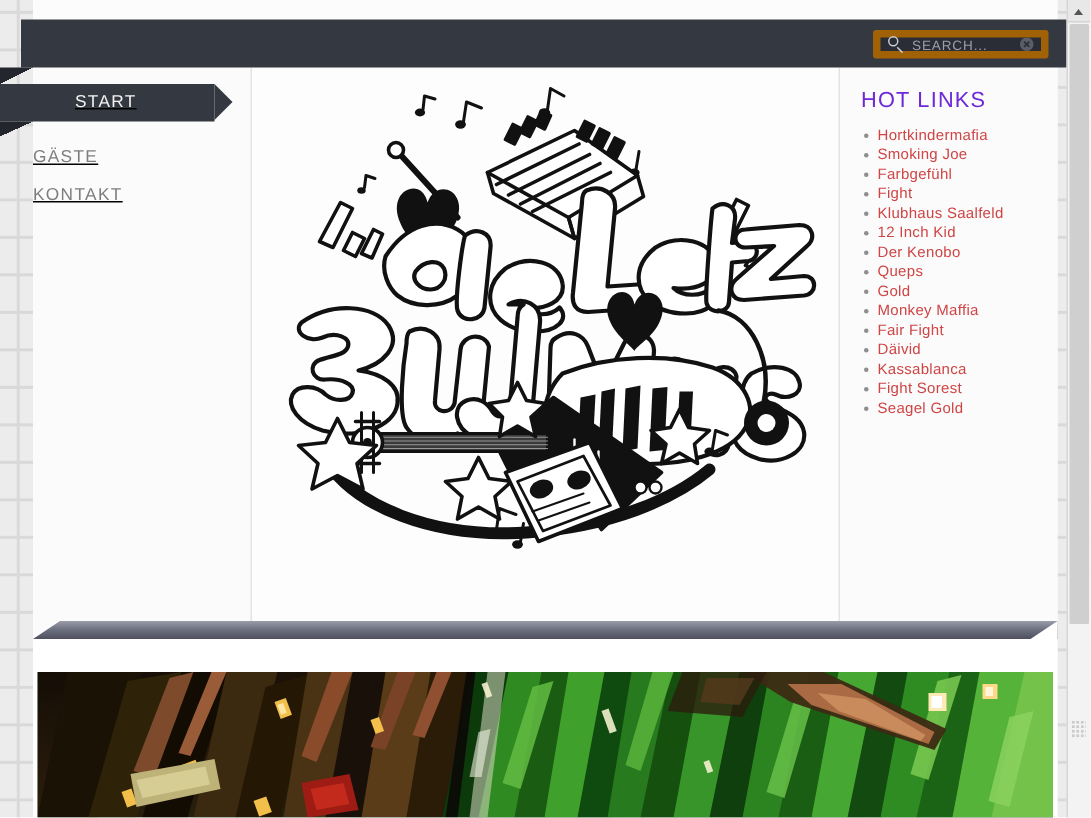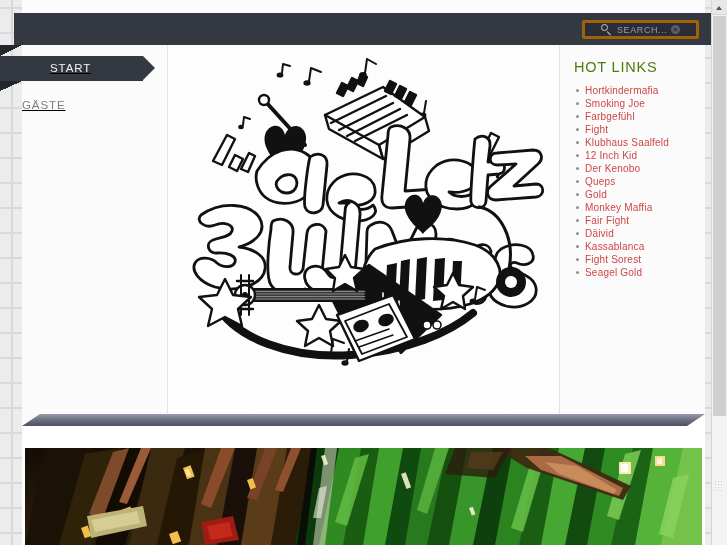--- a/index.html
+++ b/index.html
@@ -65,25 +65,25 @@
     z-index: 6;
     background: linear-gradient(to bottom right, #23262c 50%, transparent 50%);
   }
 
   
   .search-box {
     position: absolute;
     right: 14px; top: 7px;
     width: 117px; height: 19px;
     background: #2a2d35;
-    border: 3px solid #a16207;
+    border: 5px solid #a16207;
     border-radius: 2px;
     display: flex;
     align-items: center;
-    padding: 0 16px;
+    padding: 0 5px;
   }
   .search-icon {
     width: 11px; height: 11px;
     flex: 0 0 auto;
     position: relative;
     margin-right: 5px;
   }
   .search-icon .mg-circle {
     position: absolute;
     left: 0; top: 0;
@@ -205,21 +205,21 @@
     display: flex;
     align-items: flex-start;
     justify-content: center;
     padding-top: 8px;
   }
   .artwork-wrap svg { width: 370px; height: 340px; }
 
   
   .links-title {
     font-size: 14.5px;
-    color: #4d7c0f;
+    color: #6d28d9;
     letter-spacing: 0.8px;
     margin-bottom: 9px;
     padding-left: 3px;
   }
   .links-list {
     list-style: none;
     padding-left: 14px;
   }
   .links-list li {
     font-size: 10px;
@@ -346,20 +346,21 @@
 </div>
 <div class="header-fold"></div>
 
 <div class="main-area">
 
   <div class="col-nav">
     <ul class="nav-list">
       <li class="nav-item active">START</li>
       <li class="nav-gap"></li>
       <li class="nav-item">GÄSTE</li>
+      <li class="nav-item">KONTAKT</li>
     </ul>
   </div>
 
   <div class="col-center">
     <div class="artwork-wrap">
       <svg viewBox="0 0 370 340" xmlns="http://www.w3.org/2000/svg">
         <g fill="none" stroke="#111" stroke-width="2.4" stroke-linejoin="round" stroke-linecap="round">
 
           <g stroke-width="2">
             <path d="M103 20 l1 -9 l7 2"></path>

